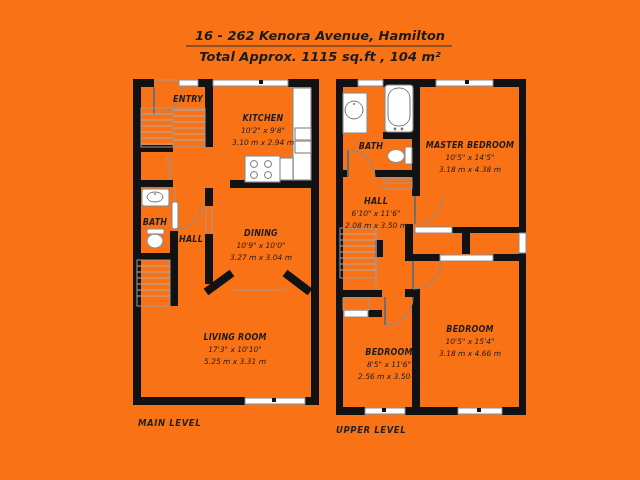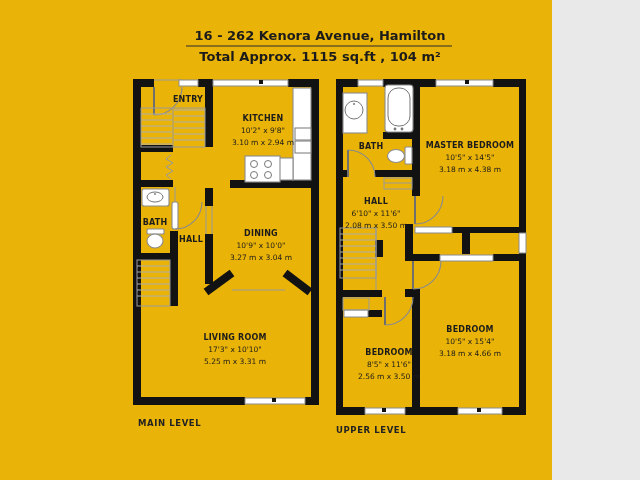--- a/index.html
+++ b/index.html
@@ -1,17 +1,17 @@
 <!DOCTYPE html>
 <html><head>
 <meta charset="utf-8">
 <style>
   html,body{margin:0;padding:0;background:#e9e9e9;}
-  #canvas{position:relative;width:552px;height:480px;background:#eab308;overflow:hidden;
-          font-family:"DejaVu Sans","Liberation Sans",sans-serif;}
+  #canvas{position:relative;width:640px;height:480px;background:#f97316;overflow:hidden;
+          font-family:"DejaVu Sans","Liberation Sans",sans-serif;font-style:italic;}
   svg{position:absolute;left:0;top:0;}
   .wall{fill:#121212;stroke:none;}
   .thin{stroke:#9a9a9a;stroke-width:1;fill:none;}
   .fix{stroke:#8b8b8b;stroke-width:1.1;fill:#ffffff;}
   .fix2{stroke:#777777;stroke-width:1;fill:#ffffff;}
   .win{fill:#ffffff;stroke:#8b8b8b;stroke-width:1;}
   .door{stroke:#8b8b8b;stroke-width:1.1;fill:none;}
   .leaf{stroke:#6f6f6f;stroke-width:2;fill:none;}
   .tick{fill:#121212;}
   .step{stroke:#adadad;stroke-width:1;}

